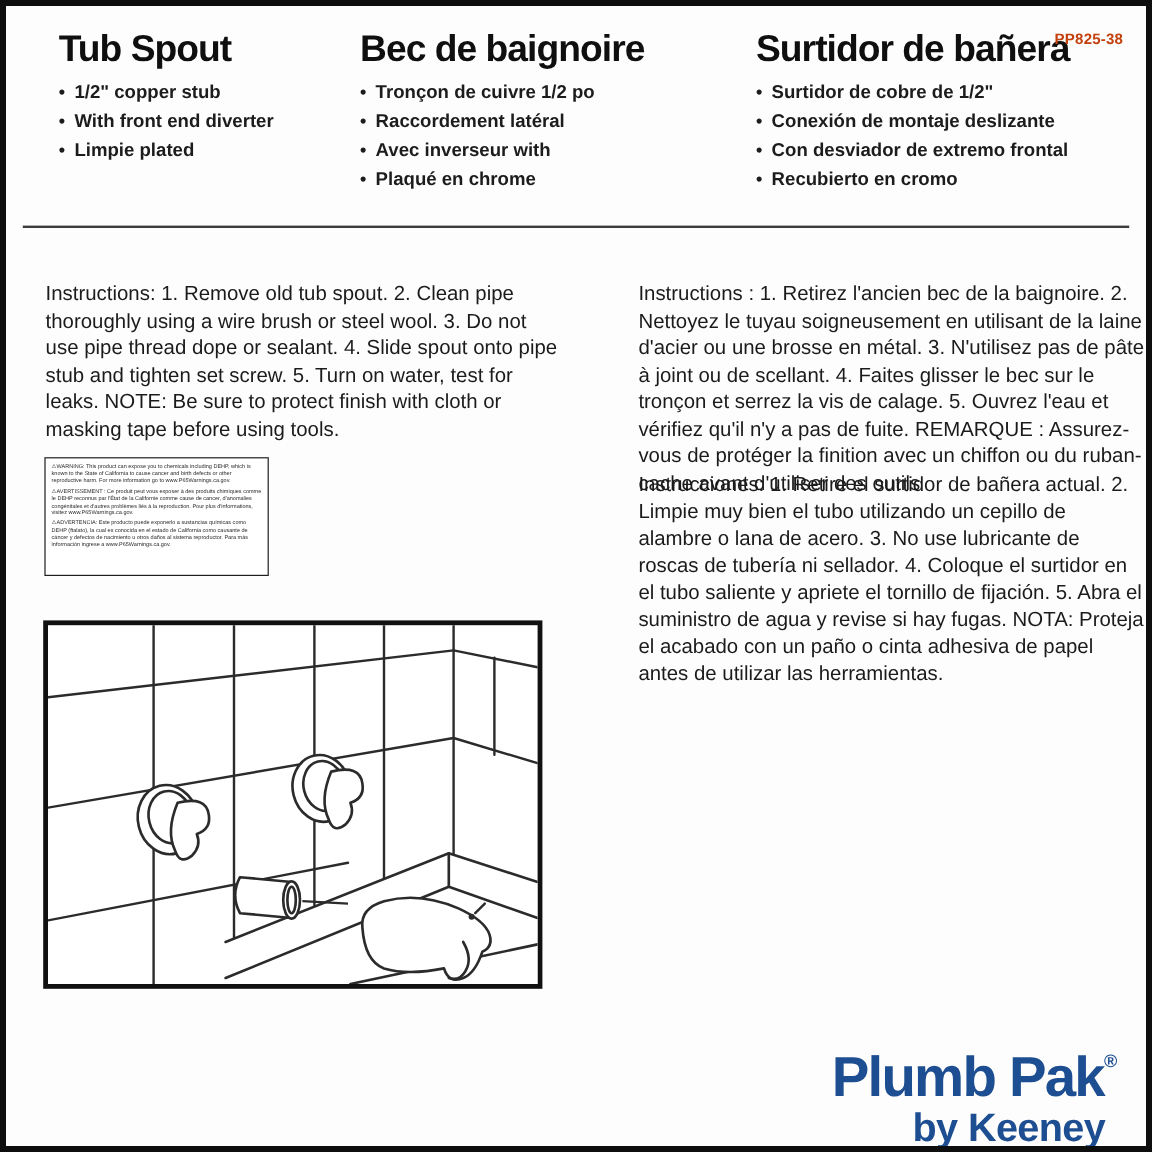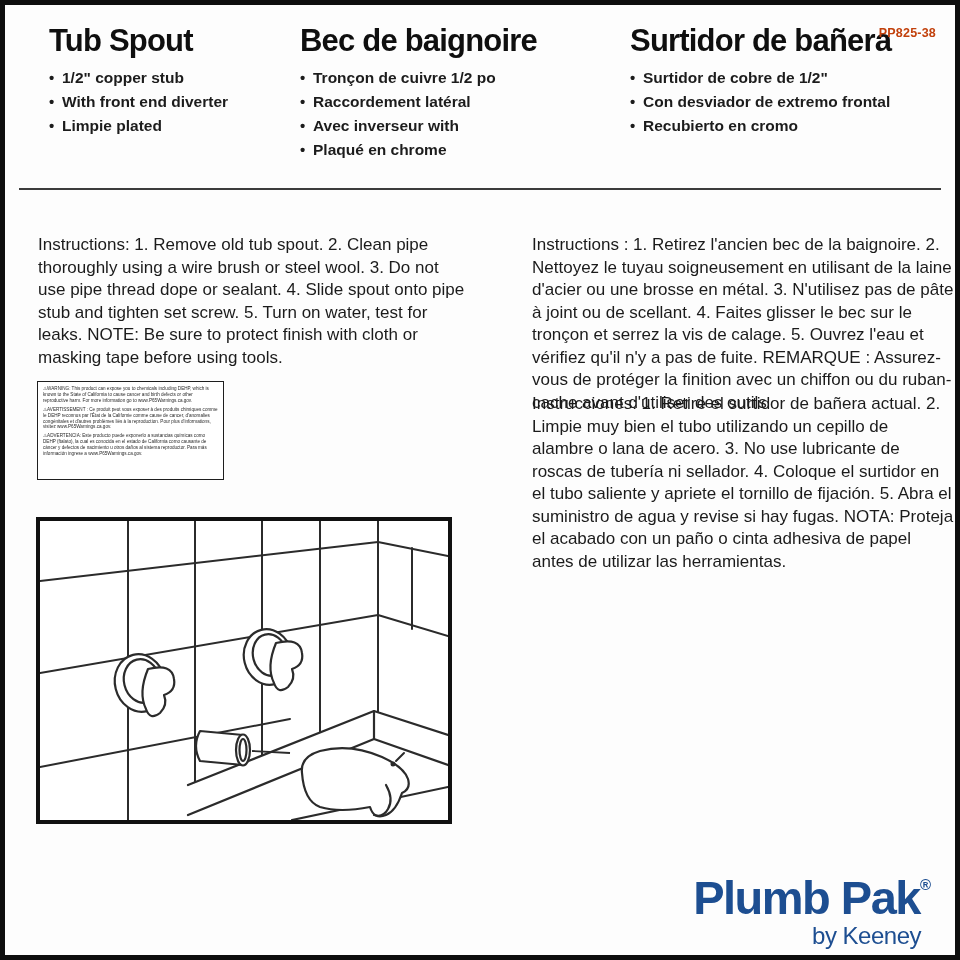--- a/index.html
+++ b/index.html
@@ -70,21 +70,21 @@
   .diagram svg { display: block; width: 100%; height: 100%; }
 
   
   .logo { position: absolute; right: 24px; top: 856px; text-align: right; }
   .logo-main {
     font-size: 47px; font-weight: 700; letter-spacing: -1.5px;
     line-height: 48px; white-space: nowrap;
   }
   .logo-reg { font-size: 15px; font-weight: 700; vertical-align: 24px; letter-spacing: 0; }
   .logo-tag {
-    font-size: 24px; font-weight: 400; letter-spacing: -0.5px;
+    font-size: 33px; font-weight: 700; letter-spacing: -0.5px;
     margin-top: 0; padding-right: 10px; white-space: nowrap;
   }
 </style>
 </head>
 <body>
 
 <div class="hdr-col c1">
   <div class="hdr-title">Tub Spout</div>
   <ul class="hdr-bullets">
     <li>1/2" copper stub</li>
@@ -100,20 +100,21 @@
     <li>Raccordement latéral</li>
     <li>Avec inverseur with</li>
     <li>Plaqué en chrome</li>
   </ul>
 </div>
 
 <div class="hdr-col c3">
   <div class="hdr-title">Surtidor de bañera</div>
   <ul class="hdr-bullets">
     <li>Surtidor de cobre de 1/2"</li>
+    <li>Conexión de montaje deslizante</li>
     <li>Con desviador de extremo frontal</li>
     <li>Recubierto en cromo</li>
   </ul>
 </div>
 
 <div class="prod-code">PP825-38</div>
 
 <div class="divider"></div>
 
 <p class="instr en">Instructions: 1. Remove old tub spout. 2. Clean pipe thoroughly using a wire brush or steel wool. 3. Do not use pipe thread dope or sealant. 4. Slide spout onto pipe stub and tighten set screw. 5. Turn on water, test for leaks. NOTE: Be sure to protect finish with cloth or masking tape before using tools.</p>

